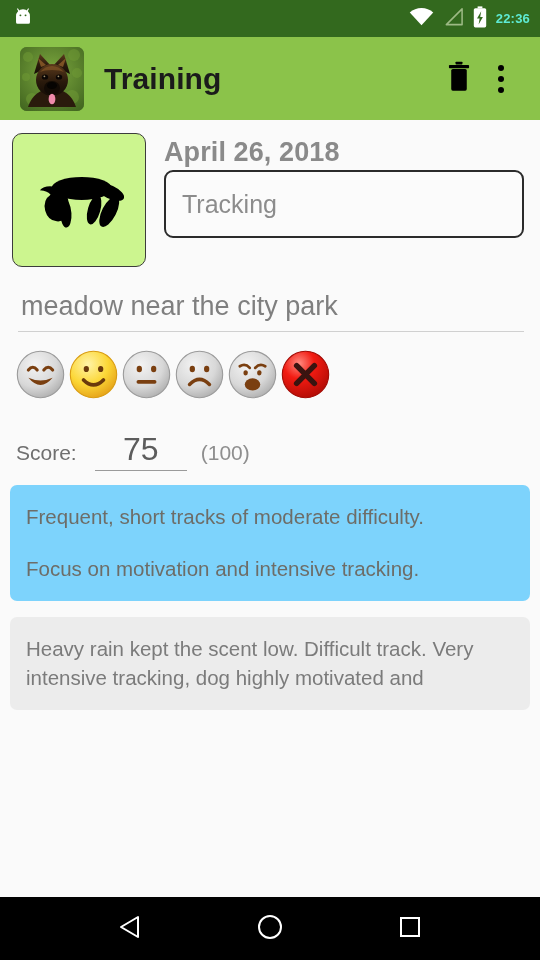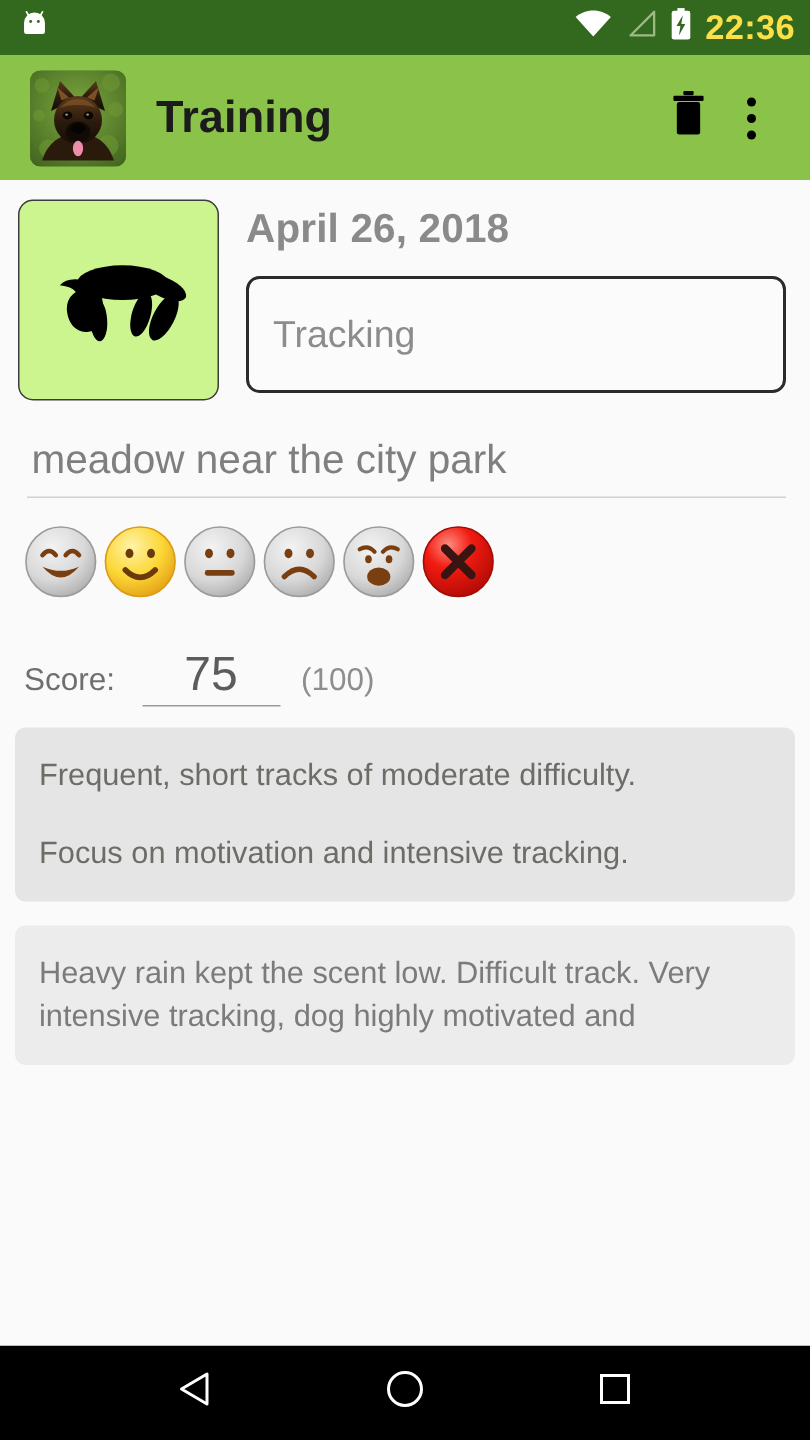--- a/index.html
+++ b/index.html
@@ -26,22 +26,22 @@
     height: 37px;
     background: #33691e;
     display: flex;
     align-items: center;
     padding: 0 10px 0 12px;
     flex: 0 0 auto;
   }
   .status-left { display: flex; align-items: center; gap: 8px; flex: 1 1 auto; }
   .status-right { display: flex; align-items: center; gap: 9px; }
   .status-clock {
-    color: #fde047;
-    font-size: 23px;
+    color: #5eead4;
+    font-size: 13px;
     font-weight: bold;
     letter-spacing: 0.2px;
     line-height: 1;
   }
 
   
   .app-bar {
     height: 83px;
     background: #8bc34a;
     display: flex;
@@ -107,22 +107,22 @@
     padding-top: 4px;
   }
   .date-text {
     font-size: 27px;
     font-weight: bold;
     color: #8a8a8a;
     letter-spacing: 0.1px;
     line-height: 1.15;
   }
   .spinner-field {
-    margin-top: 16px;
-    height: 78px;
+    margin-top: 2px;
+    height: 68px;
     border: 2px solid #2b2b2b;
     border-radius: 9px;
     background: #fbfbfb;
     display: flex;
     align-items: center;
     padding: 0 16px;
   }
   .spinner-value {
     font-size: 25px;
     color: #8c8c8c;
@@ -197,21 +197,21 @@
     width: 150px; height: 122px;
   }
 
   
   .notes { padding: 14px 10px 0 10px; }
   .note-card {
     border-radius: 7px;
     padding: 17px 16px 18px 16px;
     margin-bottom: 16px;
   }
-  .note-card.yellow { background: #e5e5e5; }
+  .note-card.yellow { background: #7dd3fc; }
   .note-card.gray { background: #ececec; }
   .note-p {
     font-size: 20.5px;
     line-height: 1.42;
     color: #6d6d68;
   }
   .note-card.gray .note-p { color: #7b7b7b; }
   .note-p + .note-p { margin-top: 23px; }
 
   

